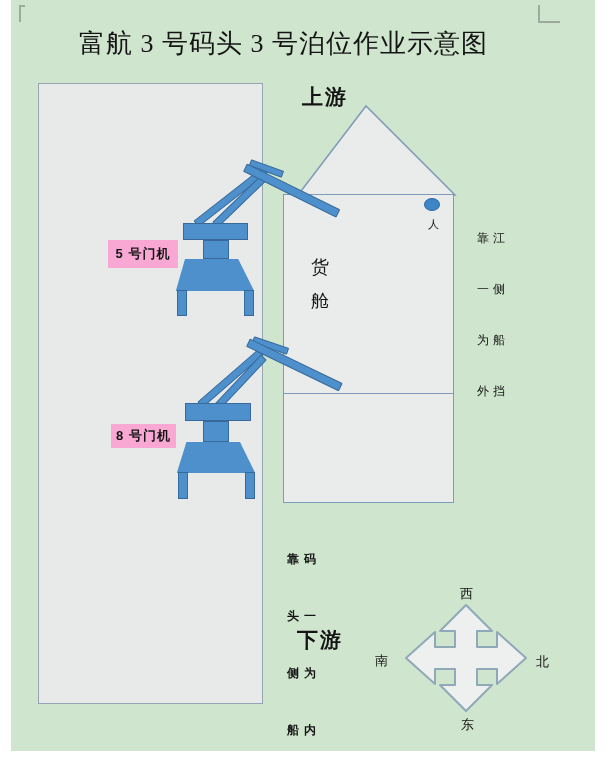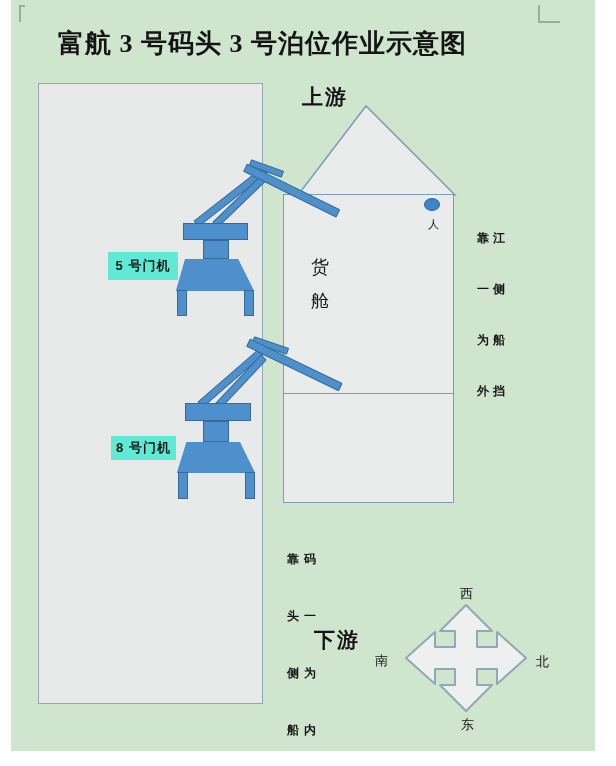--- a/index.html
+++ b/index.html
@@ -2,31 +2,31 @@
 <html><head>
 <meta charset="utf-8">
 <style>
   html,body{margin:0;padding:0;background:#ffffff;}
   .screen{position:relative;width:616px;height:766px;background:#ffffff;overflow:hidden;
           font-family:"Liberation Sans","DejaVu Sans",sans-serif;color:#141414;}
   .abs{position:absolute;}
   .paper{left:11px;top:0;width:584px;height:751px;background:#cfe5cd;}
   .corner{background:#9dab9f;}
   .title{left:58px;top:26px;width:430px;font-family:"Liberation Serif","DejaVu Serif",serif;
-         font-weight:bold;font-size:26px;letter-spacing:1px;white-space:nowrap;}
+         font-weight:normal;font-size:26px;letter-spacing:1px;white-space:nowrap;text-align:right;}
   .dock{left:38px;top:83px;width:225px;height:621px;background:#e8eae9;border:1px solid #96a5b3;box-sizing:border-box;}
   .ship-body{left:283px;top:194px;width:171px;height:309px;background:#eaeceb;border:1.5px solid #7e9cb8;box-sizing:border-box;}
   .ship-divider{left:284px;top:393px;width:169px;height:0;border-top:1.5px solid #7e9cb8;}
   .bow{left:283px;top:104px;width:175px;height:92px;}
   .blue{background:#4d90cc;border:1px solid #38699b;box-sizing:border-box;}
   .boom{transform-origin:0 50%;border-radius:1px;}
-  .crane-label{background:#5eead4;display:flex;align-items:center;justify-content:center;
-               font-weight:bold;font-size:13px;letter-spacing:1px;margin-top:12px;}
+  .crane-label{background:#f9a8d4;display:flex;align-items:center;justify-content:center;
+               font-weight:bold;font-size:13px;letter-spacing:1px;}
   .txt-b15{font-weight:bold;font-size:21px;letter-spacing:2px;white-space:nowrap;}
-  .vlabel{font-weight:bold;font-size:12px;letter-spacing:4px;line-height:17px;white-space:pre;}
+  .vlabel{font-weight:normal;font-size:12px;letter-spacing:4px;line-height:17px;white-space:pre;}
   .vlabel2{font-weight:bold;font-size:12px;letter-spacing:5px;line-height:19px;white-space:pre;}
   .cargo{font-family:"Liberation Serif","DejaVu Serif",serif;font-size:18px;line-height:34px;
          letter-spacing:0;text-align:center;width:22px;}
   .person-dot{left:424px;top:198px;width:16px;height:13px;border-radius:50%;
               background:#3e85c8;border:1px solid #2e679f;box-sizing:border-box;}
   .small-txt{font-size:11px;}
   .compass-label{font-size:13px;}
 </style>
 </head>
 <body>
@@ -78,21 +78,21 @@
     <div class="abs blue boom" style="left:248px;top:338px;width:103px;height:9px;transform:rotate(25.8deg);"></div>
     <div class="abs blue" style="left:185px;top:403px;width:66px;height:18px;"></div>
     <div class="abs blue" style="left:203px;top:421px;width:26px;height:21px;"></div>
     <div class="abs blue" style="left:176px;top:442px;width:80px;height:31px;border:none;clip-path:polygon(13% 0,80% 0,99% 100%,1% 100%);"></div>
     <div class="abs blue" style="left:178px;top:472px;width:10px;height:27px;"></div>
     <div class="abs blue" style="left:245px;top:472px;width:10px;height:27px;"></div>
     <div class="abs crane-label" style="left:111px;top:424px;width:65px;height:24px;">8 号门机</div>
   </div>
 
   <div class="abs txt-b15" style="left:302px;top:83px;">上游</div>
-  <div class="abs txt-b15" style="left:314px;top:626px;">下游</div>
+  <div class="abs txt-b15" style="left:297px;top:626px;">下游</div>
 
   <div class="abs vlabel" style="left:477px;top:196px;">
     <div>靠江</div>
     <div>一侧</div>
     <div>为船</div>
     <div>外挡</div>
   </div>
 
   <div class="abs vlabel2" style="left:287px;top:512px;">
     <div>靠码</div>

